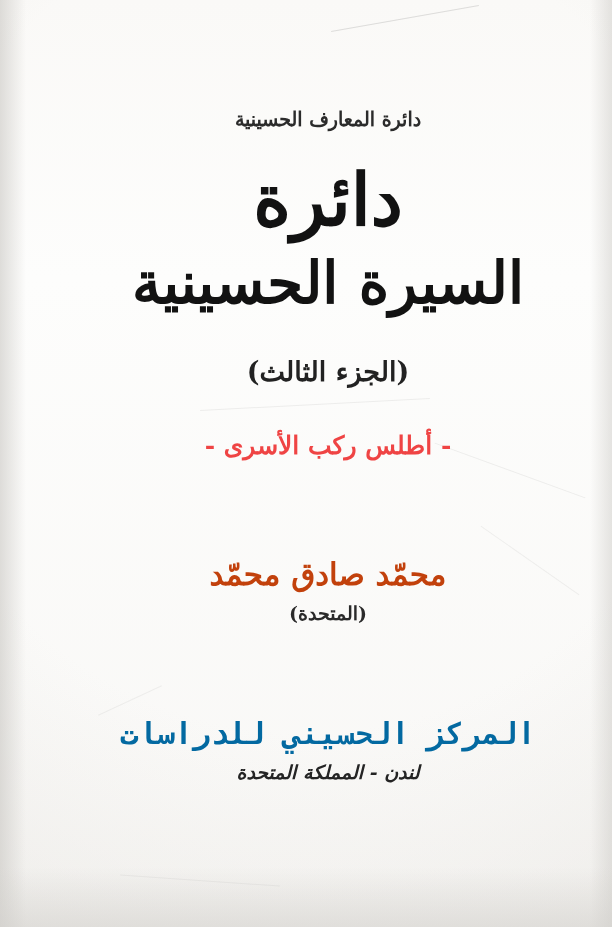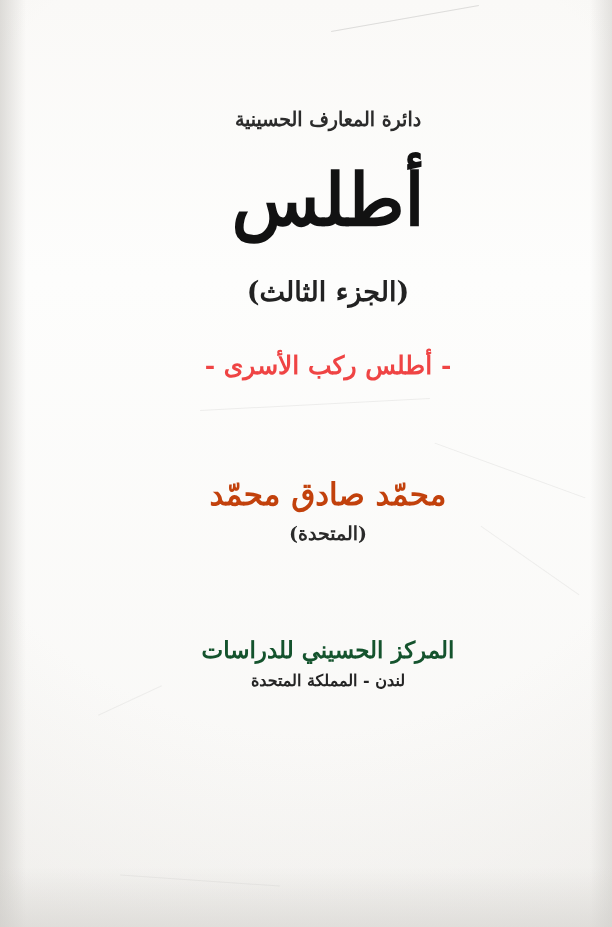--- a/index.html
+++ b/index.html
@@ -126,30 +126,32 @@
 
   .author-nisba {
     margin-top: 10px;
     font-size: 19px;
     font-weight: 600;
     color: #2a2a2a;
   }
 
   .publisher {
     margin-top: 92px;
-    font-size: 23px;
+    font-size: 30px;
     font-weight: 700;
-    color: #14532d;
+    color: #0369a1;
+    font-family: Liberation Mono, monospace;
   }
 
   .publisher-place {
     margin-top: 8px;
-    font-size: 16px;
+    font-size: 19px;
     font-weight: 600;
     color: #242424;
+    font-style: italic;
   }
 </style>
 </head>
 <body>
 
 <div class="page">
 
   <div class="scan-tint"></div>
   <div class="edge-shade-left"></div>
   <div class="edge-shade-right"></div>
@@ -159,22 +161,23 @@
   <div class="scratch s2"></div>
   <div class="scratch s3"></div>
   <div class="scratch s4"></div>
   <div class="scratch s5"></div>
   <div class="scratch s6"></div>
 
   <div class="content">
 
     <div class="series-line">دائرة المعارف الحسينية</div>
 
-    <div class="title-main">أطلس</div>
+    <div class="title-main">دائرة</div>
 
+    <div class="title-sub">السيرة الحسينية</div>
 
     <div class="part-line">(الجزء الثالث)</div>
 
     <div class="volume-subtitle">- أطلس ركب الأسرى -</div>
 
     <div class="author">محمّد صادق محمّد</div>
 
     <div class="author-nisba">(المتحدة)</div>
 
     <div class="publisher">المركز الحسيني للدراسات</div>

